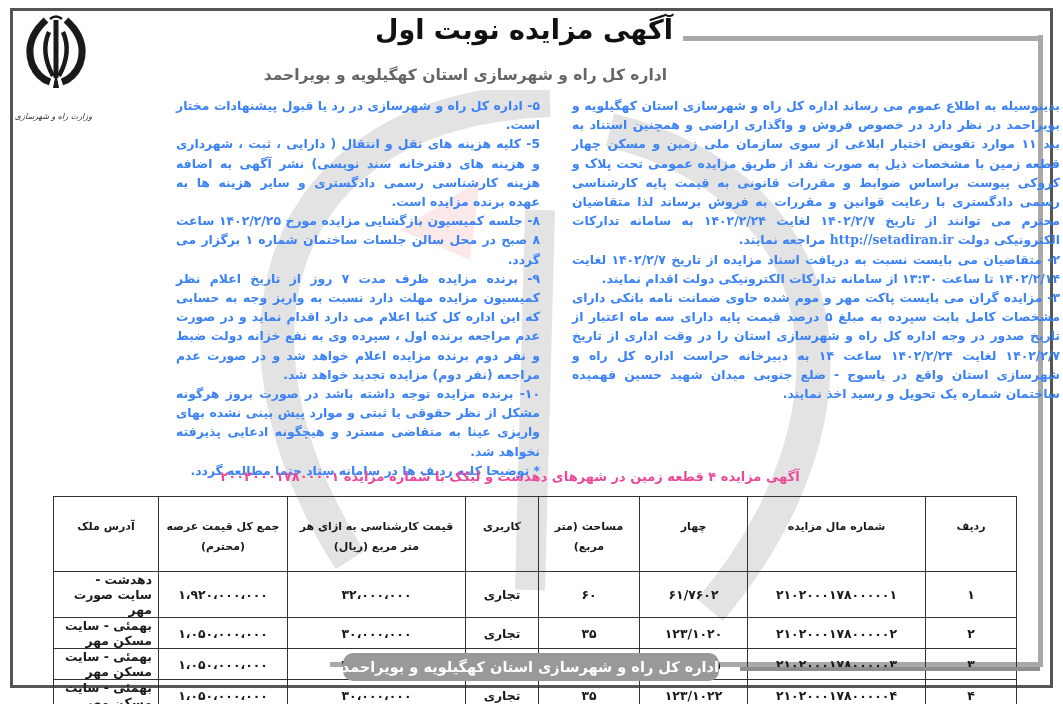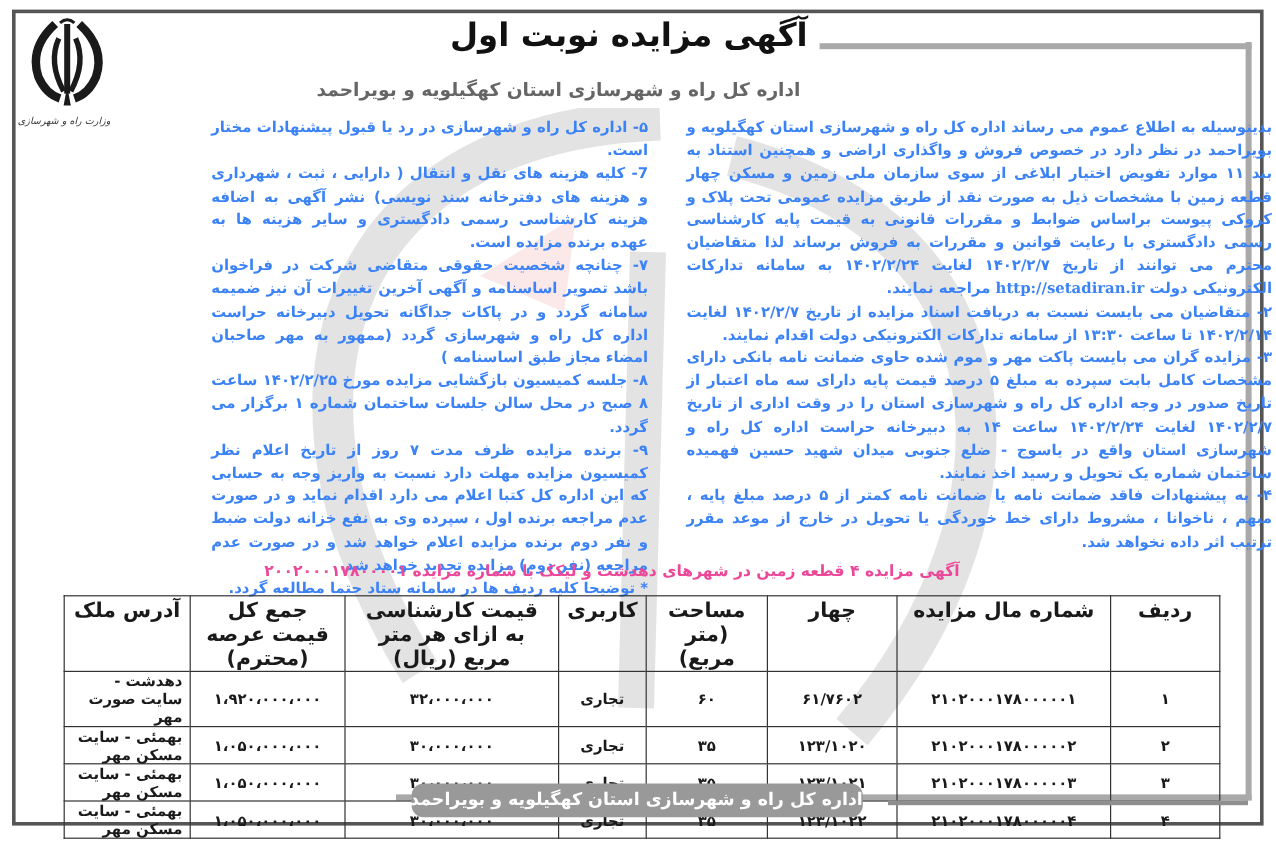--- a/index.html
+++ b/index.html
@@ -9,34 +9,34 @@
                  border: 3px solid #555555; box-sizing: border-box; background: #fff; }
   .inner-rail-right { position: absolute; left: 1038px; top: 35px; width: 5px; height: 632px; background: #a9a9a9; }
   .inner-rail-bottom { position: absolute; left: 330px; top: 662px; width: 713px; height: 5px; background: #a9a9a9; }
   .title-rule { position: absolute; left: 683px; top: 36px; width: 360px; height: 5px; background: #a9a9a9; }
   .title { position: absolute; right: 390px; top: 14px; font-size: 27px; font-weight: bold;
            direction: rtl; white-space: nowrap; color: #111; letter-spacing: 0.5px; }
   .subtitle { position: absolute; right: 396px; top: 66px; font-size: 15.5px; font-weight: bold;
               direction: rtl; white-space: nowrap; color: #666; }
   .logo { position: absolute; left: 20px; top: 12px; width: 72px; height: 105px; }
   .logo svg { width: 72px; height: 78px; display: block; }
-  .logo-caption { font-size: 8px; color: #333; text-align: center; font-style: italic; margin-top: 6px;
+  .logo-caption { font-size: 8px; color: #333; text-align: center; font-style: italic; margin-top: 22px;
                   direction: rtl; white-space: nowrap; }
   .col { position: absolute; direction: rtl; text-align: justify; font-size: 12.4px;
          line-height: 19.2px; font-weight: bold; color: #3b82f6; }
   .col-right { left: 572px; top: 96px; width: 488px; }
   .col-left { left: 176px; top: 96px; width: 364px; }
   .col p { margin: 0; }
   .col .url { font-family: "DejaVu Serif", serif; font-weight: bold; }
   .table-caption { position: absolute; left: 190px; top: 469px; width: 640px; text-align: center;
                    direction: rtl; font-size: 13px; font-weight: bold; color: #ec4899; white-space: nowrap; }
   table.lots { position: absolute; left: 53px; top: 496px; width: 964px; border-collapse: collapse;
                direction: rtl; font-size: 12.4px; font-weight: bold; }
   table.lots th, table.lots td { border: 1px solid #333; text-align: center; padding: 0 6px; color: #1a1a1a; }
-  table.lots th { height: 54px; vertical-align: top; padding-top: 2px; line-height: 20px; font-size: 17px; }
+  table.lots th { height: 54px; vertical-align: top; padding-top: 20px; line-height: 20px; font-size: 11px; }
   table.lots td { height: 23px; }
   table.lots td.addr { text-align: right; }
   .footer-rule { position: absolute; left: 740px; top: 667px; width: 300px; height: 4px; background: #8f8f8f; }
   .footer-pill { position: absolute; left: 343px; top: 653px; width: 376px; height: 28px;
                  background: #999999; border-radius: 10px; color: #fff; font-size: 14.5px; font-weight: bold;
                  direction: rtl; text-align: center; line-height: 28px; white-space: nowrap; }
   .watermark { position: absolute; pointer-events: none; opacity: 0.16; }
 </style>
 </head>
 <body>
@@ -66,29 +66,28 @@
     <path d="M30 7 Q 36 2 42 7" stroke="#1a1a1a" stroke-width="2.5" fill="none"></path>
     <path d="M36 60 L 33 76 L 39 76 Z" fill="#1a1a1a"></path>
   </svg>
   <div class="logo-caption">وزارت راه و شهرسازی</div>
 </div>
 
 <div class="col col-right">
   <p><span>بدینوسیله به اطلاع عموم می رساند اداره کل راه و شهرسازی استان کهگیلویه و بویراحمد در نظر دارد در خصوص فروش و واگذاری اراضی و همچنین استناد به بند ۱۱ موارد تفویض اختیار ابلاغی از سوی سازمان ملی زمین و مسکن چهار قطعه زمین با مشخصات ذیل به صورت نقد از طریق مزایده عمومی تحت پلاک و کروکی پیوست براساس ضوابط و مقررات قانونی به قیمت پایه کارشناسی رسمی دادگستری با رعایت قوانین و مقررات به فروش برساند لذا متقاضیان محترم می توانند از تاریخ ۱۴۰۲/۲/۷ لغایت ۱۴۰۲/۲/۲۴ به سامانه تدارکات الکترونیکی دولت </span><span class="url">http://setadiran.ir</span><span> مراجعه نمایند.</span></p>
   <p>۲- متقاضیان می بایست نسبت به دریافت اسناد مزایده از تاریخ ۱۴۰۲/۲/۷ لغایت ۱۴۰۲/۲/۱۴ تا ساعت ۱۳:۳۰ از سامانه تدارکات الکترونیکی دولت اقدام نمایند.</p>
   <p>۳- مزایده گران می بایست پاکت مهر و موم شده حاوی ضمانت نامه بانکی دارای مشخصات کامل بابت سپرده به مبلغ ۵ درصد قیمت پایه دارای سه ماه اعتبار از تاریخ صدور در وجه اداره کل راه و شهرسازی استان را در وقت اداری از تاریخ ۱۴۰۲/۲/۷ لغایت ۱۴۰۲/۲/۲۴ ساعت ۱۴ به دبیرخانه حراست اداره کل راه و شهرسازی استان واقع در یاسوج - ضلع جنوبی میدان شهید حسین فهمیده ساختمان شماره یک تحویل و رسید اخذ نمایند.</p>
-  <p>۴- به پیشنهادات فاقد ضمانت نامه یا ضمانت نامه کمتر از ۵ درصد مبلغ پایه ، مبهم ، ناخوانا ، مشروط دارای خط خوردگی یا تحویل در خارج از موعد مقرر ترتیب اثر داده نخواهد شد.</p>
 </div>
 
 <div class="col col-left">
   <p>۵- اداره کل راه و شهرسازی در رد یا قبول پیشنهادات مختار است.</p>
-  <p>7- کلیه هزینه های نقل و انتقال ( دارایی ، ثبت ، شهرداری و هزینه های دفترخانه سند نویسی) نشر آگهی به اضافه هزینه کارشناسی رسمی دادگستری و سایر هزینه ها به عهده برنده مزایده است.</p>
-  <p>۷- چنانچه شخصیت حقوقی متقاضی شرکت در فراخوان باشد تصویر اساسنامه و آگهی آخرین تغییرات آن نیز ضمیمه سامانه گردد و در پاکات جداگانه تحویل دبیرخانه حراست اداره کل راه و شهرسازی گردد (ممهور به مهر صاحبان امضاء مجاز طبق اساسنامه )</p>
+  <p>5- کلیه هزینه های نقل و انتقال ( دارایی ، ثبت ، شهرداری و هزینه های دفترخانه سند نویسی) نشر آگهی به اضافه هزینه کارشناسی رسمی دادگستری و سایر هزینه ها به عهده برنده مزایده است.</p>
   <p>۸- جلسه کمیسیون بازگشایی مزایده مورخ ۱۴۰۲/۲/۲۵ ساعت ۸ صبح در محل سالن جلسات ساختمان شماره ۱ برگزار می گردد.</p>
   <p>۹- برنده مزایده ظرف مدت ۷ روز از تاریخ اعلام نظر کمیسیون مزایده مهلت دارد نسبت به واریز وجه به حسابی که این اداره کل کتبا اعلام می دارد اقدام نماید و در صورت عدم مراجعه برنده اول ، سپرده وی به نفع خزانه دولت ضبط و نفر دوم برنده مزایده اعلام خواهد شد و در صورت عدم مراجعه (نفر دوم) مزایده تجدید خواهد شد.</p>
+  <p>۱۰- برنده مزایده توجه داشته باشد در صورت بروز هرگونه مشکل از نظر حقوقی یا ثبتی و موارد پیش بینی نشده بهای واریزی عینا به متقاضی مسترد و هیچگونه ادعایی پذیرفته نخواهد شد.</p>
   <p>* توضیحا کلیه ردیف ها در سامانه ستاد حتما مطالعه گردد.</p>
 </div>
 
 <div class="table-caption">آگهی مزایده ۴ قطعه زمین در شهرهای دهدشت و لیکک با شماره مزایده ۲۰۰۲۰۰۰۱۷۸۰۰۰۰۱</div>
 
 <table class="lots">
   <thead>
     <tr>
       <th style="width:78px">ردیف</th>
       <th style="width:165px">شماره مال مزایده</th>

